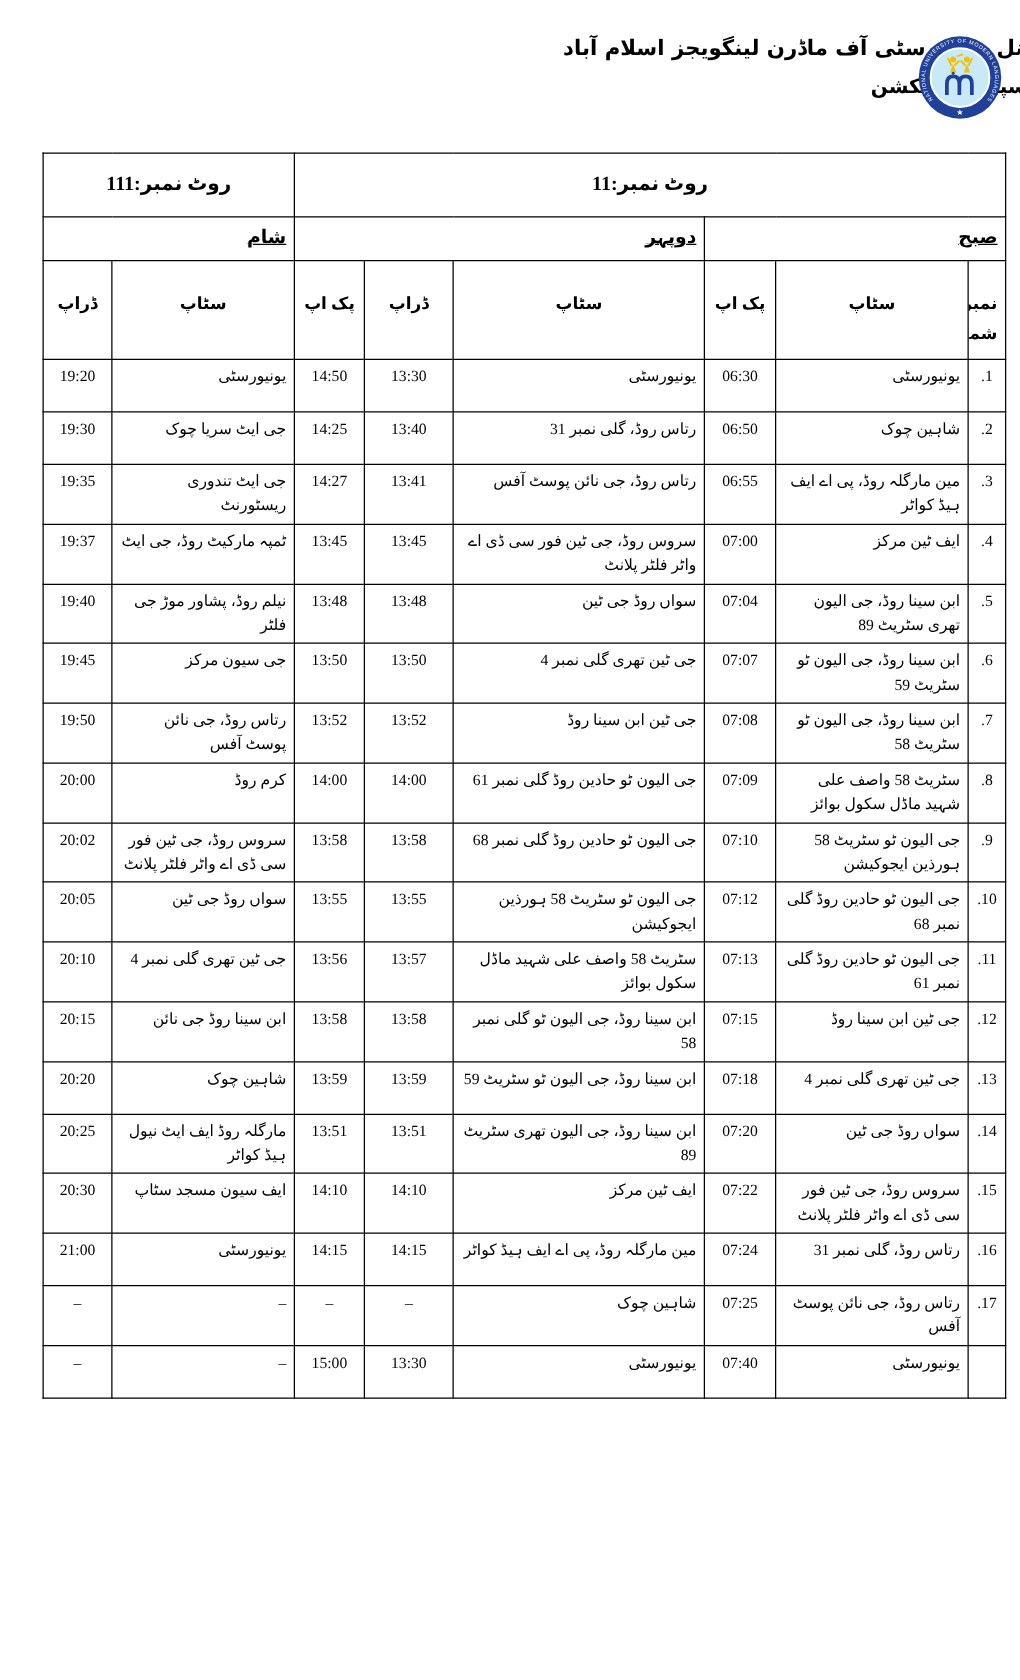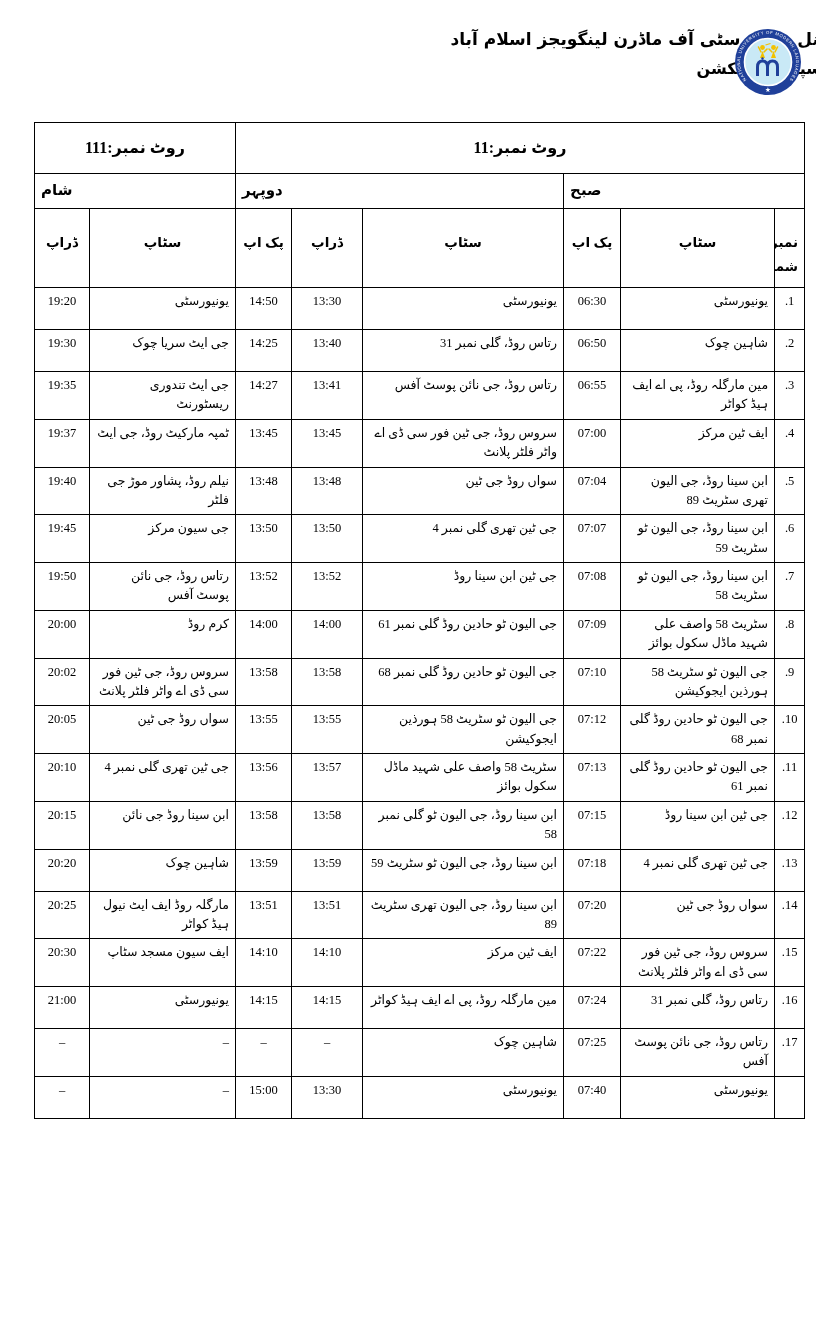--- a/index.html
+++ b/index.html
@@ -23,22 +23,22 @@
   }
   table.timetable td{
     border:1px solid #000;vertical-align:top;padding:4px 6px;
     font-size:12.5px;line-height:1.55;overflow:hidden;
   }
   tr.route-row td{
     height:42px;text-align:center;vertical-align:middle;
     font-size:16px;font-weight:bold;
   }
   tr.section-row td{
-    height:26px;text-align:left;vertical-align:middle;
-    font-size:15px;font-weight:bold;
+    height:26px;text-align:right;vertical-align:middle;
+    font-size:15px;font-weight:bold;text-decoration:underline;
   }
   tr.colhead-row td{
     height:52px;text-align:center;vertical-align:top;padding-top:22px;
     font-size:13.5px;font-weight:bold;line-height:1.8;
   }
   td.sn{text-align:center;font-size:12px;padding:8px 2px;}
   td.stop{text-align:right;font-size:12.5px;padding:8px 8px;}
   td.time{text-align:center;font-size:13px;padding:8px 2px;}
   tbody tr{height:42px;}
 </style>

